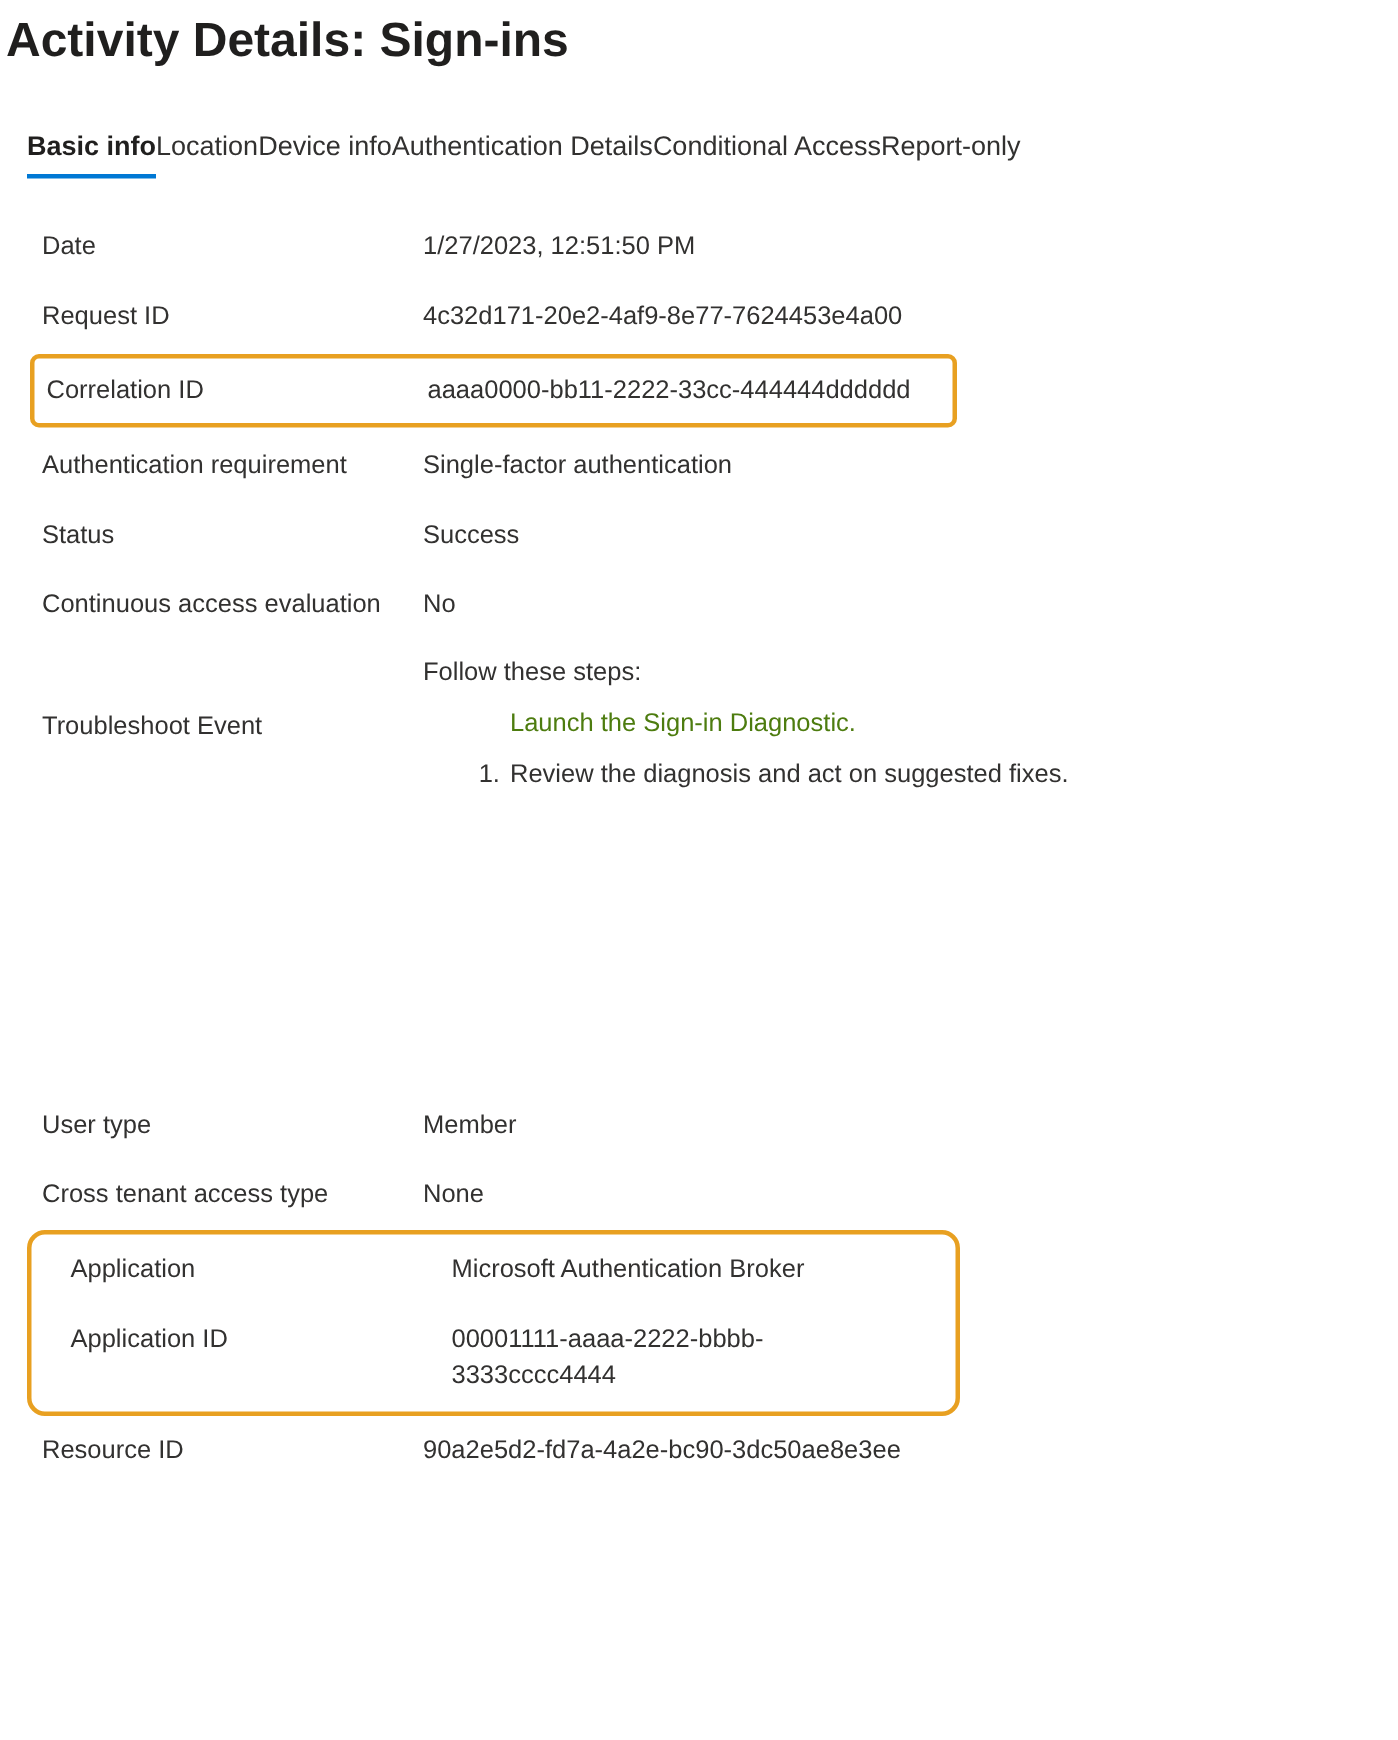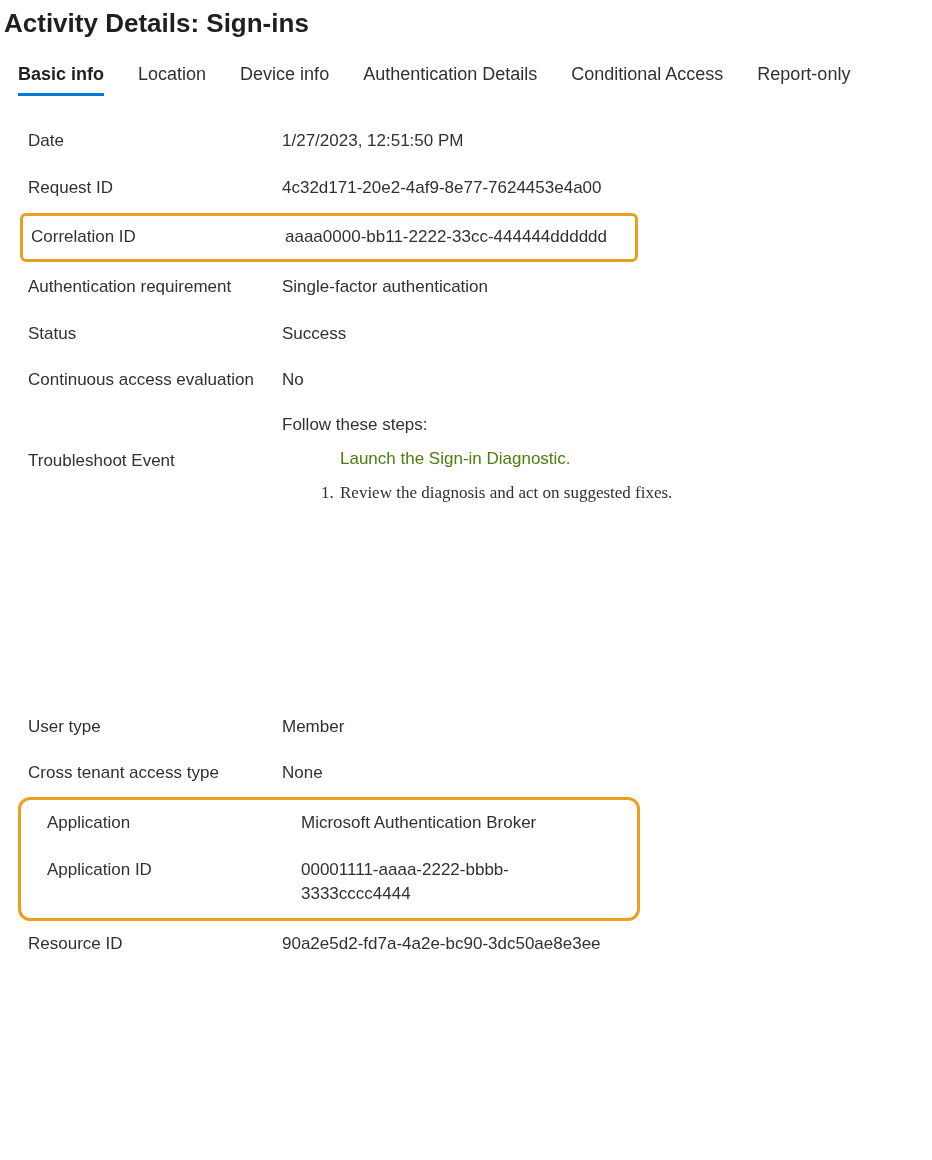--- a/index.html
+++ b/index.html
@@ -5,28 +5,27 @@
   * { box-sizing: border-box; }
   body {
     margin: 0;
     padding: 4px;
     font-family: "Segoe UI", -apple-system, BlinkMacSystemFont, sans-serif;
     color: #323130;
     background: #fff;
     width: 932px;
   }
   .page-title {
-    font-size: 26px;
+    font-size: 32px;
     font-weight: 600;
-    margin: 4px 0 25px 0;
+    margin: 4px 0 42px 0;
     color: #201f1e;
   }
   .tabs {
     display: flex;
-    gap: 34px;
     margin: 0 0 22px 14px;
     font-size: 18px;
   }
   .tab {
     padding: 0 0 8px 0;
     cursor: pointer;
     color: #323130;
   }
   .tab.active {
     font-weight: 600;
@@ -88,21 +87,20 @@
     margin-left: 58px;
     display: inline-block;
     margin-bottom: 14px;
   }
   ol.step-list {
     margin: 0;
     padding-left: 56px;
   }
   ol.step-list li {
     padding-left: 2px;
-    font-family: Liberation Serif, serif;
   }
   .gap-big { height: 190px; }
 </style>
 </head>
 <body>
 
 <h1 class="page-title">Activity Details: Sign-ins</h1>
 
 <div class="tabs">
   <div class="tab active">Basic info</div>

